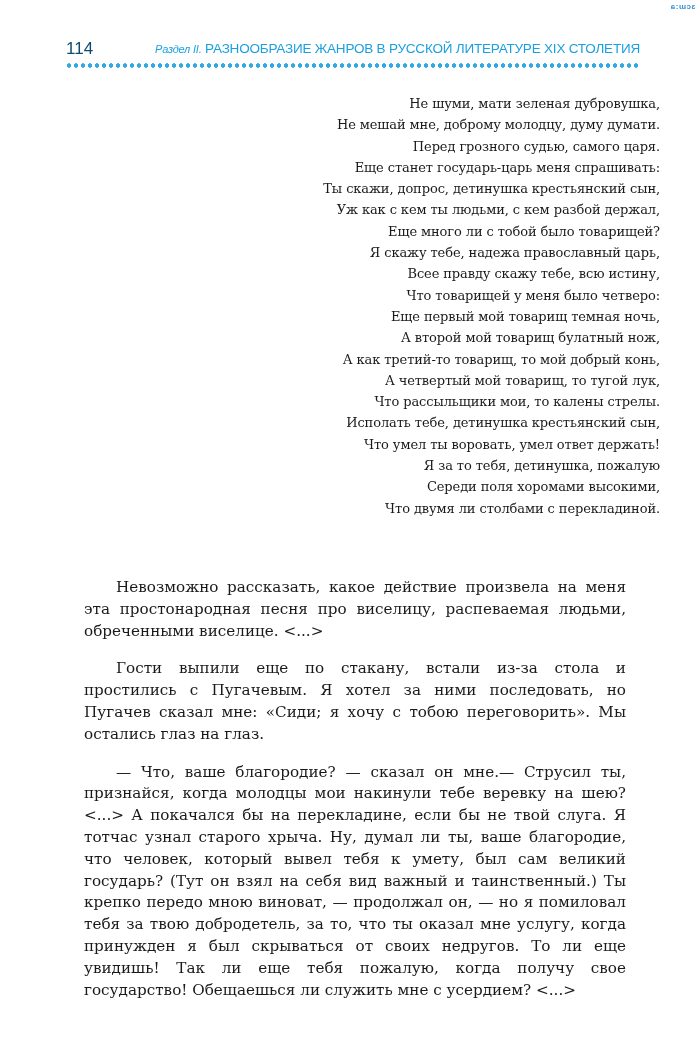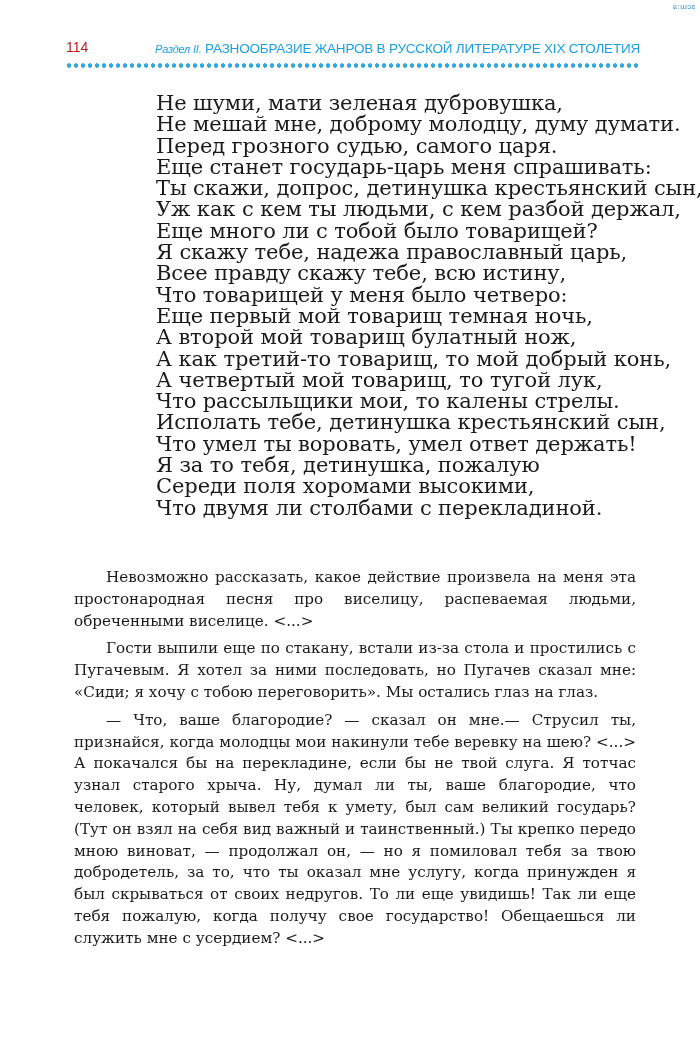--- a/index.html
+++ b/index.html
@@ -2,49 +2,49 @@
 <html><head>
 <meta charset="utf-8">
 <style>
   html, body { margin: 0; padding: 0; }
   body {
     width: 700px; height: 1051px; background: #ffffff; position: relative; overflow: hidden;
     font-family: "DejaVu Serif", serif; color: #1a1a1a;
   }
   .corner-mark {
     position: absolute; top: 2px; right: 4px; font-family: "Liberation Sans", sans-serif;
-    font-size: 8px; color: #3a8fd0; letter-spacing: 0.5px;
+    font-size: 8px; color: #3a8fd0; letter-spacing: 0.5px; font-weight: bold;
   }
   .header {
     position: absolute; left: 66px; top: 39px; width: 574px; height: 20px;
   }
   .page-number {
     position: absolute; left: 0; top: 0; font-family: "Liberation Sans", sans-serif;
-    font-size: 14px; color: #b91c1c; font-weight: normal;
+    font-size: 17px; color: #0c4a6e; font-weight: normal;
   }
   .running-title {
     position: absolute; right: 0; top: 2px; font-family: "Liberation Sans", sans-serif;
     font-size: 13.5px; color: #1a9fe0; letter-spacing: -0.2px; white-space: nowrap;
   }
   .running-title .prefix { font-size: 11px; font-style: italic; }
   .ornament {
     position: absolute; left: 66px; top: 62px; width: 574px; height: 7px;
     background-image: radial-gradient(circle at 3px 3.5px, #1a9fe0 2px, transparent 2.4px);
     background-size: 7px 7px; background-repeat: repeat-x; opacity: 0.9;
   }
   .verse {
-    position: absolute; left: 156px; top: 93px; width: 520px;
-    font-size: 21px; line-height: 21.3px; letter-spacing: -0.1px;
+    position: absolute; left: 140px; top: 93px; width: 520px;
+    font-size: 13px; line-height: 21.3px; letter-spacing: -0.1px; text-align: right;
   }
   .verse .line { white-space: nowrap; display: block; }
   .prose {
     position: absolute; left: 68px; top: 561px; width: 574px;
     font-size: 15.2px; line-height: 21.8px; text-align: justify;
   }
-  .prose p { margin: 6px; text-indent: 32px; }
+  .prose p { margin: 16px; text-indent: 32px; }
   .prose p + p { margin-top: 0; }
 </style>
 </head>
 <body>
 
 <div class="corner-mark">ɕ:ɯɔɛ</div>
 
 <div class="header">
   <span class="page-number">114</span>
   <span class="running-title">

